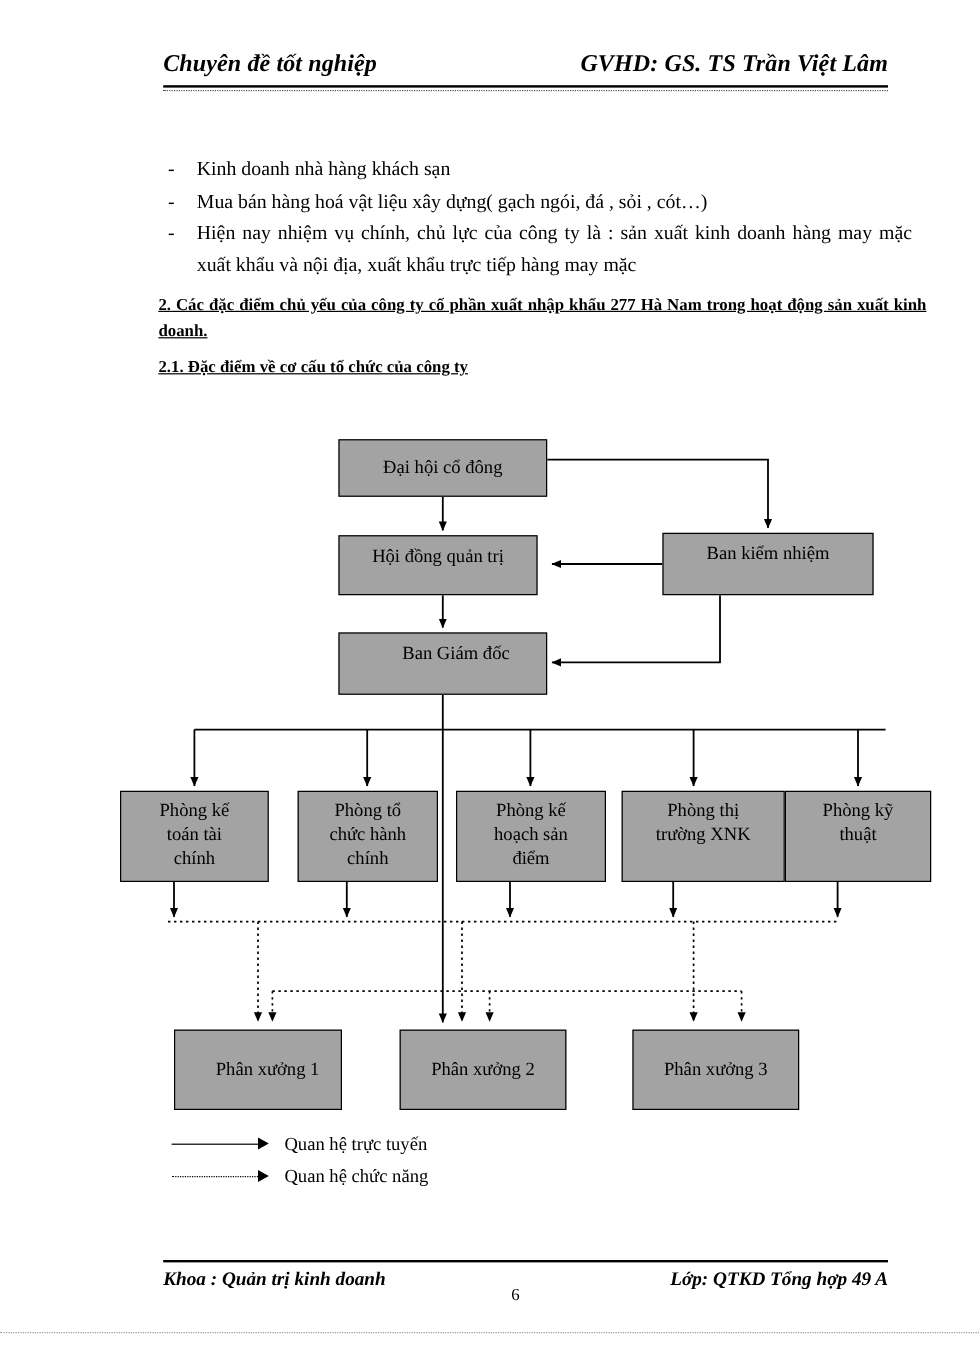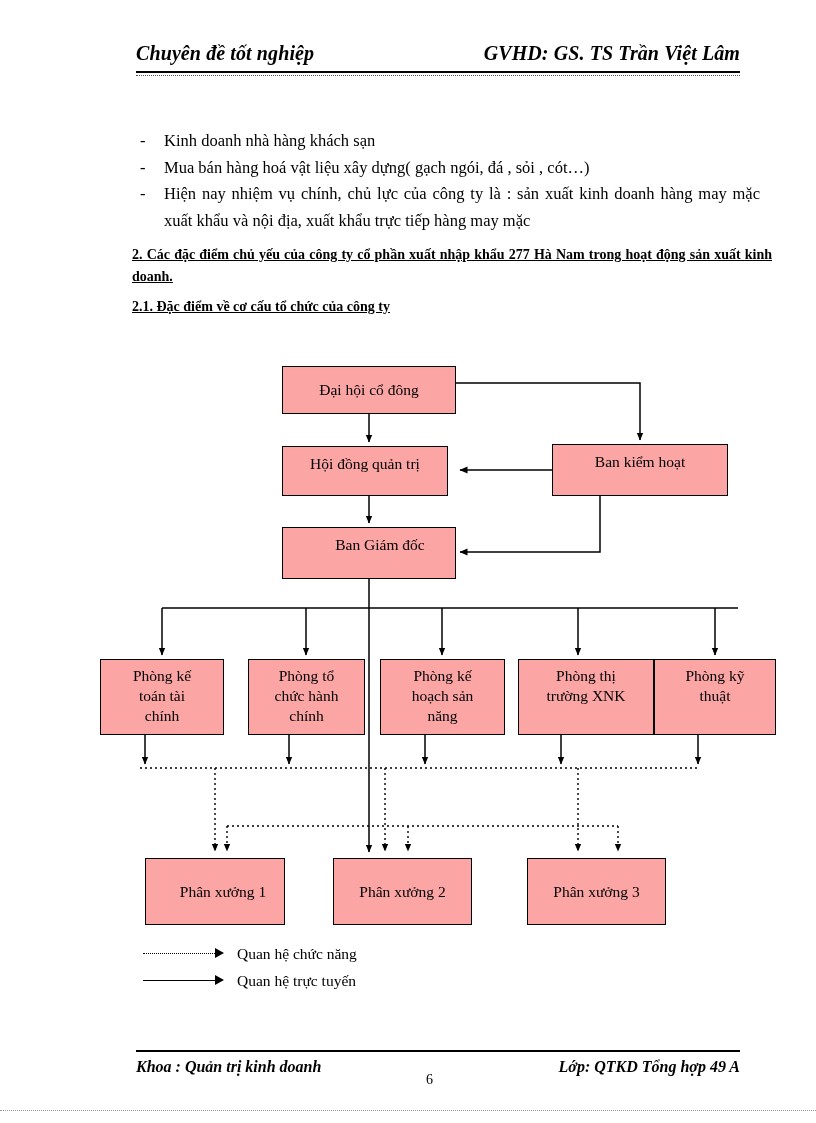--- a/index.html
+++ b/index.html
@@ -103,21 +103,21 @@
     position: absolute;
     left: 0;
     top: 0;
     width: 816px;
     height: 1123px;
     pointer-events: none;
   }
   .node {
     position: absolute;
     border: 1.5px solid #000;
-    background: #fca5a5;
+    background: #a3a3a3;
     box-sizing: border-box;
     display: flex;
     align-items: center;
     justify-content: center;
     text-align: center;
     font-size: 15.5px;
     line-height: 1.28;
     padding: 2px 4px;
   }
   .node.top-align {
@@ -300,21 +300,21 @@
   <div>
     <div class="node" style="left:282px; top:366px; width:174px; height:48px;">
       <span>Đại hội cổ đông</span>
     </div>
 
     <div class="node ctr-top" style="left:282px; top:446px; width:166px; height:50px;">
       <span>Hội đồng quản trị</span>
     </div>
 
     <div class="node ctr-top" style="left:552px; top:444px; width:176px; height:52px;">
-      <span>Ban kiểm  hoạt</span>
+      <span>Ban kiểm  nhiệm</span>
     </div>
 
     <div class="node ctr-top" style="left:282px; top:527px; width:174px; height:52px;padding-left:26px;">
       <span>Ban Giám đốc</span>
     </div>
 
     <div class="node top-align" style="left:100px; top:659px; width:124px; height:76px;">
       <span>
         <span>Phòng kế</span><br>
         <span>toán tài</span><br>
@@ -327,21 +327,21 @@
         <span>Phòng tổ</span><br>
         <span>chức hành</span><br>
         <span>chính</span>
       </span>
     </div>
 
     <div class="node top-align" style="left:380px; top:659px; width:125px; height:76px;">
       <span>
         <span>Phòng kế</span><br>
         <span>hoạch sản</span><br>
-        <span>năng</span>
+        <span>điểm</span>
       </span>
     </div>
 
     <div class="node top-align" style="left:518px; top:659px; width:136px; height:76px;">
       <span>
         <span>Phòng thị</span><br>
         <span>trường XNK</span>
       </span>
     </div>
 
@@ -359,33 +359,33 @@
     <div class="node" style="left:333px; top:858px; width:139px; height:67px;">
       <span>Phân xưởng 2</span>
     </div>
 
     <div class="node" style="left:527px; top:858px; width:139px; height:67px;">
       <span>Phân xưởng 3</span>
     </div>
   </div>
 
   <div class="legend">
+    <div class="legend-row">
+      <span class="legend-line">
+        <span class="ln"></span>
+          <span class="ar"></span>
+      </span>
+      <span>Quan hệ trực tuyến</span>
+    </div>
     <div class="legend-row">
       <span class="legend-line">
         <span class="ln dotted"></span>
           <span class="ar"></span>
       </span>
       <span>Quan hệ chức năng</span>
-    </div>
-    <div class="legend-row">
-      <span class="legend-line">
-        <span class="ln"></span>
-          <span class="ar"></span>
-      </span>
-      <span>Quan hệ trực tuyến</span>
     </div>
   </div>
 
   <div class="footer-rule"></div>
   <div class="footer">
     <span class="footer-left">Khoa : Quản trị kinh doanh</span>
     <span class="page-num">6</span>
     <span class="footer-right">Lớp: QTKD Tổng hợp  49 A</span>
   </div>
   <div class="bottom-dots"></div>

